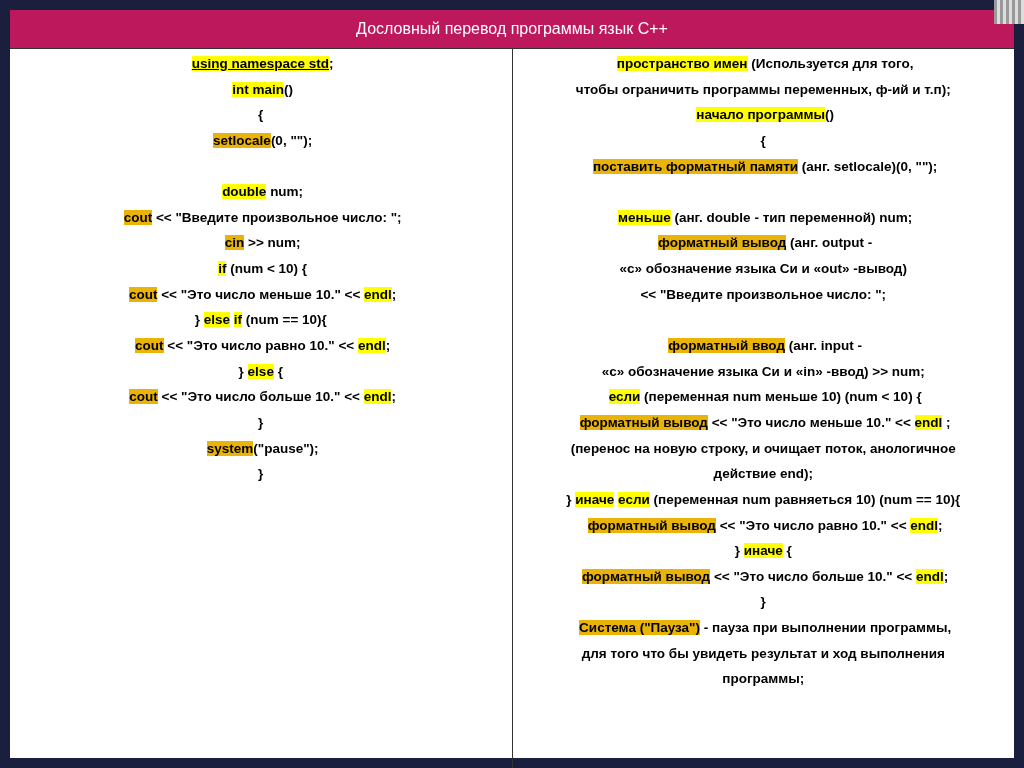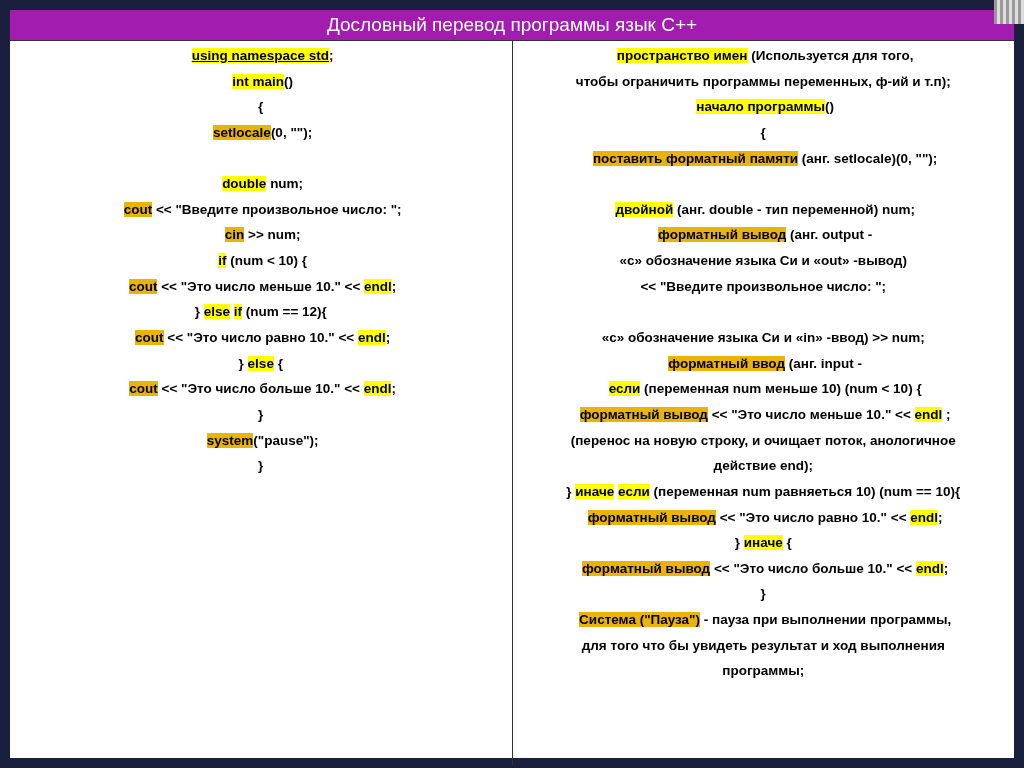--- a/index.html
+++ b/index.html
@@ -21,25 +21,25 @@
   .frame::after {
     content: "";
     position: absolute;
     top: -10px;
     right: -10px;
     width: 30px;
     height: 24px;
     background: repeating-linear-gradient(90deg, #999 0 3px, #ddd 3px 6px);
   }
   .header {
-    background: #a21caf;
+    background: #be185d;
     color: #fff;
     text-align: center;
-    padding: 4px 0;
-    font-size: 19px;
+    padding: 10px 0;
+    font-size: 16px;
     border-bottom: 1px solid #333;
   }
   .cols {
     display: flex;
     height: calc(100% - 24px);
   }
   .col {
     flex: 1;
     border-right: 1px solid #333;
     padding: 2px 6px 6px 6px;
@@ -65,43 +65,43 @@
         <span class="ln"><span>&nbsp;</span><span class="hl-y b" style="text-decoration: underline;">using namespace std</span><span class="b">;</span></span>
         <span class="ln"><span>&nbsp;</span><span class="hl-y b">int main</span><span class="b">()</span></span>
         <span class="ln"><span class="b">{</span></span>
         <span class="ln"><span>&nbsp;</span><span class="hl-c b">setlocale</span><span class="b">(0, "");</span></span>
         <span class="ln"><span>&nbsp;</span></span>
         <span class="ln"><span>&nbsp;</span><span class="hl-y b">double</span><span class="b"> num;</span></span>
         <span class="ln"><span>&nbsp;</span><span class="hl-c b">cout</span><span class="b"> &lt;&lt; "Введите произвольное число: ";</span></span>
         <span class="ln"><span>&nbsp;</span><span class="hl-c b">cin</span><span class="b"> &gt;&gt; num;</span></span>
         <span class="ln"><span>&nbsp;</span><span class="hl-y b">if</span><span class="b"> (num &lt; 10) {</span></span>
         <span class="ln"><span>&nbsp;</span><span class="hl-c b">cout</span><span class="b"> &lt;&lt; "Это число меньше 10." &lt;&lt; </span><span class="hl-y b">endl</span><span class="b">;</span></span>
-        <span class="ln"><span class="b">} </span><span class="hl-y b">else</span><span class="b">&nbsp;</span><span class="hl-y b">if</span><span class="b"> (num == 12){</span></span>
+        <span class="ln"><span class="b">} </span><span class="hl-y b">else</span><span class="b">&nbsp;</span><span class="hl-y b">if</span><span class="b"> (num == 10){</span></span>
         <span class="ln"><span>&nbsp;</span><span class="hl-c b">cout</span><span class="b"> &lt;&lt; "Это число равно 10." &lt;&lt; </span><span class="hl-y b">endl</span><span class="b">;</span></span>
         <span class="ln"><span class="b">} </span><span class="hl-y b">else</span><span class="b"> {</span></span>
         <span class="ln"><span>&nbsp;</span><span class="hl-c b">cout</span><span class="b"> &lt;&lt; "Это число больше 10." &lt;&lt; </span><span class="hl-y b">endl</span><span class="b">;</span></span>
         <span class="ln"><span class="b">}</span></span>
         <span class="ln"><span>&nbsp;</span><span class="hl-c b">system</span><span class="b">("pause");</span></span>
         <span class="ln"><span class="b">}</span></span>
       </div>
     <div class="col right" id="right-col">
         <span class="ln"><span class="hl-y">  </span></span>
         <span class="ln"><span>&nbsp;</span><span class="hl-y b">пространство имен</span><span class="b"> (Используется для того,</span></span>
         <span class="ln"><span class="b"> чтобы ограничить программы переменных, ф-ий и т.п);</span></span>
         <span class="ln"><span>&nbsp;</span><span class="hl-y b">начало программы</span><span class="b">()</span></span>
         <span class="ln"><span class="b">{</span></span>
         <span class="ln"><span>&nbsp;</span><span class="hl-c b">поставить форматный памяти</span><span class="b"> (анг. setlocale)(0, "");</span></span>
         <span class="ln"><span>&nbsp;</span></span>
-        <span class="ln"><span>&nbsp;</span><span class="hl-y b">двойной</span><span class="b"> (анг. double - тип переменной) num;</span></span>
+        <span class="ln"><span>&nbsp;</span><span class="hl-y b">меньше</span><span class="b"> (анг. double - тип переменной) num;</span></span>
         <span class="ln"><span>&nbsp;</span><span class="hl-c b">форматный вывод</span><span class="b"> (анг. output -</span></span>
         <span class="ln"><span class="b"> «с» обозначение языка Си и «out» -вывод)</span></span>
         <span class="ln"><span class="b"> &lt;&lt; "Введите произвольное число: ";</span></span>
         <span class="ln"><span>&nbsp;</span></span>
+        <span class="ln"><span>&nbsp;</span><span class="hl-c b">форматный ввод</span><span class="b"> (анг. input -</span></span>
         <span class="ln"><span class="b"> «с» обозначение языка Си и «in» -ввод) &gt;&gt; num;</span></span>
-        <span class="ln"><span>&nbsp;</span><span class="hl-c b">форматный ввод</span><span class="b"> (анг. input -</span></span>
         <span class="ln"><span>&nbsp;</span><span class="hl-y b">если</span><span class="b"> (переменная num меньше 10) (num &lt; 10) {</span></span>
         <span class="ln"><span>&nbsp;</span><span class="hl-c b">форматный вывод</span><span class="b"> &lt;&lt; "Это число меньше 10." &lt;&lt; </span><span class="hl-y b">endl</span><span class="b"> ;</span></span>
         <span class="ln"><span class="b">(перенос на новую строку, и очищает поток, анологичное</span></span>
         <span class="ln"><span class="b">действие end);</span></span>
         <span class="ln"><span class="b"> } </span><span class="hl-y b">иначе</span><span class="b">&nbsp;</span><span class="hl-y b">если</span><span class="b"> (переменная num равняеться 10) (num == 10){</span></span>
         <span class="ln"><span>&nbsp;</span><span class="hl-c b">форматный вывод</span><span class="b"> &lt;&lt; "Это число равно 10." &lt;&lt; </span><span class="hl-y b">endl</span><span class="b">;</span></span>
         <span class="ln"><span class="b">} </span><span class="hl-y b">иначе</span><span class="b"> {</span></span>
         <span class="ln"><span>&nbsp;</span><span class="hl-c b">форматный вывод</span><span class="b"> &lt;&lt; "Это число больше 10." &lt;&lt; </span><span class="hl-y b">endl</span><span class="b">;</span></span>
         <span class="ln"><span class="b">}</span></span>
         <span class="ln"><span>&nbsp;</span><span class="hl-c b">Система ("Пауза")</span><span class="b"> - пауза при выполнении программы,</span></span>

